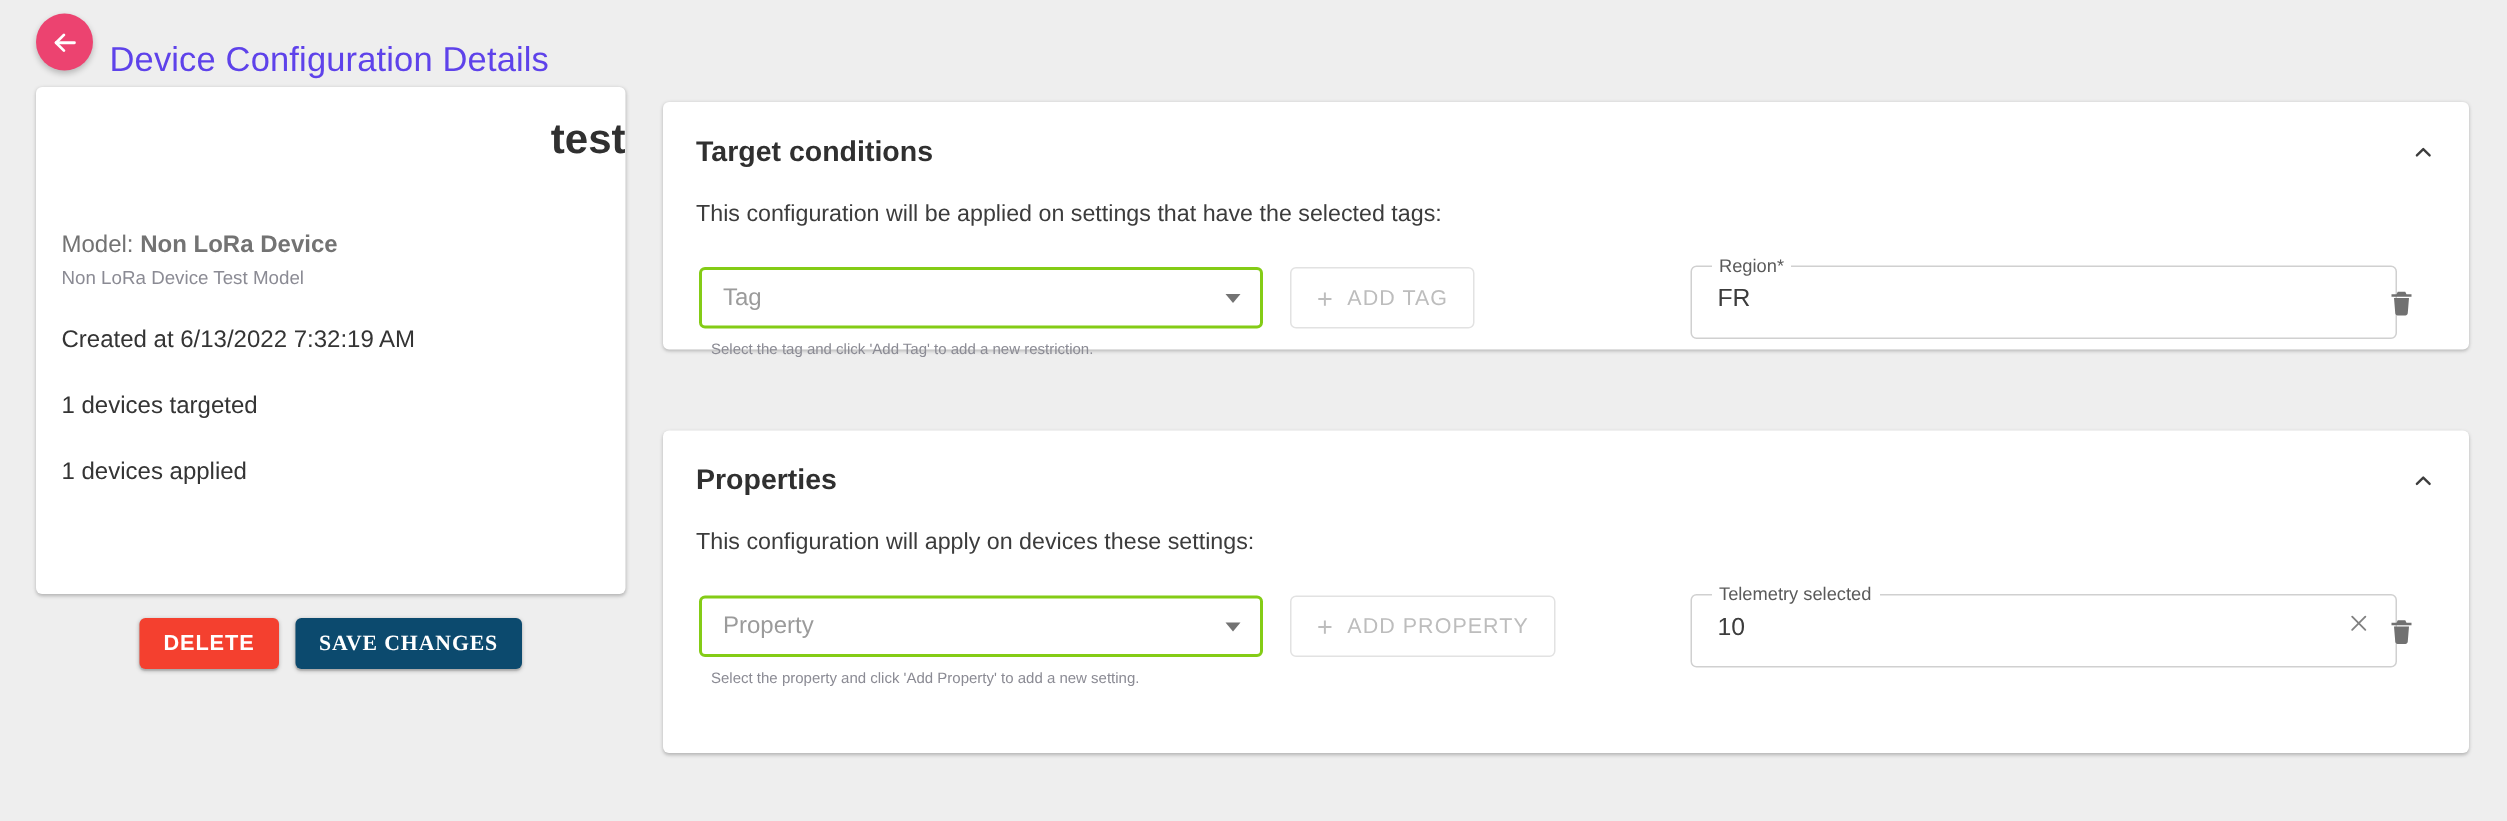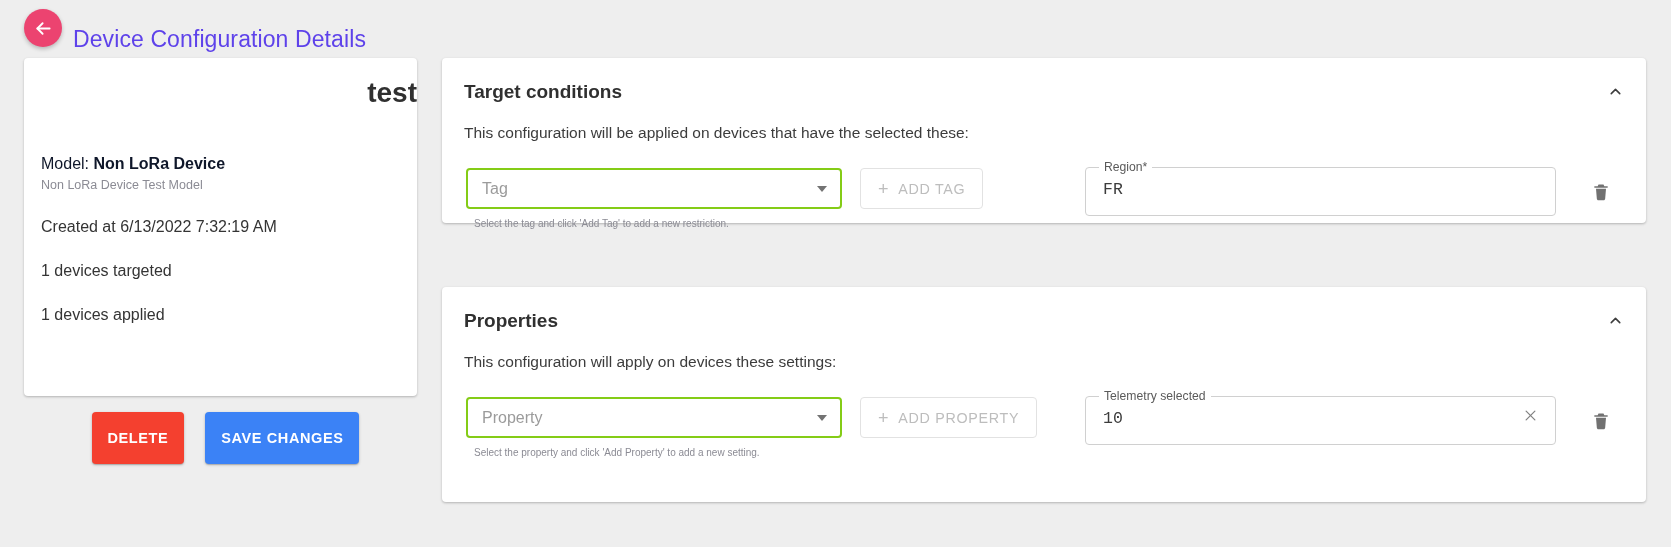--- a/index.html
+++ b/index.html
@@ -57,21 +57,21 @@
     padding: 19px 0 0 0;
     text-align: right;
     font-size: 28px;
     font-weight: 700;
     color: #303030;
   }
   .card-body { padding: 0 17px; }
   .model-line {
     margin: 46px 0 0 0;
     font-size: 16px;
-    color: #0f172a;
+    color: #737373;
     font-weight: 400;
   }
   .model-line b { font-weight: 700; }
   .model-sub {
     margin: 5px 0 0 0;
     font-size: 12.5px;
     color: #8b8b94;
   }
   .metrics-title {
     margin: 26px 0 0 0;
@@ -95,39 +95,38 @@
     gap: 11px;
   }
   .btn {
     border: none;
     border-radius: 4px;
     color: #ffffff;
     font-family: "Liberation Sans", sans-serif;
     font-size: 14.5px;
     font-weight: 700;
     letter-spacing: 0.6px;
-    height: 52px;
+    height: 34px;
     cursor: pointer;
     box-shadow: 0 1px 3px rgba(0,0,0,0.22), 0 1px 1px rgba(0,0,0,0.14);
     padding: 0 16px;
-    margin-left: 10px;
   }
   .btn-delete { background: #f4402f; }
-  .btn-save   { background: #3b82f6; }
+  .btn-save   { background: #0c4a6e; font-family: Liberation Serif, serif; }
 
   
   .panel {
     position: absolute;
     left: 442px;
     width: 1204px;
     background: #ffffff;
     border-radius: 4px;
     box-shadow: 0 1px 3px rgba(0,0,0,0.16), 0 1px 2px rgba(0,0,0,0.10);
   }
-  #panel-target     { top: 58px; height: 165px; }
+  #panel-target     { top: 68px; height: 165px; }
   #panel-properties { top: 287px; height: 215px; padding-left: 45px; }
 
   .panel-title {
     position: absolute;
     left: 22px; top: 23px;
     margin: 0;
     font-size: 19px;
     font-weight: 700;
     color: #303030;
   }
@@ -209,42 +208,41 @@
     gap: 9px;
     cursor: pointer;
     padding: 0 17px;
   }
   .add-btn .plus { font-size: 18px; line-height: 1; font-weight: 400; }
 
   
   .field {
     position: absolute;
     top: -8px;
-    width: 471px; height: 56px;
+    width: 471px; height: 56px; margin-left: 42px;
   }
   .field fieldset {
     position: absolute;
     inset: 0;
     margin: 0;
     border: 1px solid #d0d0d0;
     border-radius: 4px;
     padding: 0;
   }
   .field legend {
     margin-left: 13px;
     padding: 0 5px;
     font-size: 12.2px;
     color: #5a5a5a;
   }
   .field .field-value {
     position: absolute;
     left: 18px; top: 20px;
     font-size: 16.5px;
     color: #3c3c3c;
-    font-family: Liberation Mono, monospace;
   }
   .field .clear-x {
     position: absolute;
     right: 15px; top: 17px;
     width: 22px; height: 22px;
     border: none; background: transparent;
     cursor: pointer;
     display: flex; align-items: center; justify-content: center;
     padding: 0;
   }
@@ -295,21 +293,21 @@
 
 <section class="panel" id="panel-target">
   <h2 class="panel-title">Target conditions</h2>
   <button class="panel-toggle">
     <span>
       <svg width="17" height="17" viewBox="0 0 24 24" fill="none" stroke="#3d3d3d" stroke-width="2.2" stroke-linecap="round" stroke-linejoin="round">
         <polyline points="6 15 12 9 18 15"></polyline>
       </svg>
     </span>
   </button>
-  <p class="panel-desc">This configuration will be applied on devices that have the selected these:</p>
+  <p class="panel-desc">This configuration will be applied on settings that have the selected tags:</p>
 
   <div class="row">
     <div class="select-wrap">
       <div class="select-box">
         <span class="select-text">Tag</span>
         <span class="select-arrow"></span>
       </div>
       <p class="hint">Select the tag and click 'Add Tag' to add a new restriction.</p>
     </div>
 

